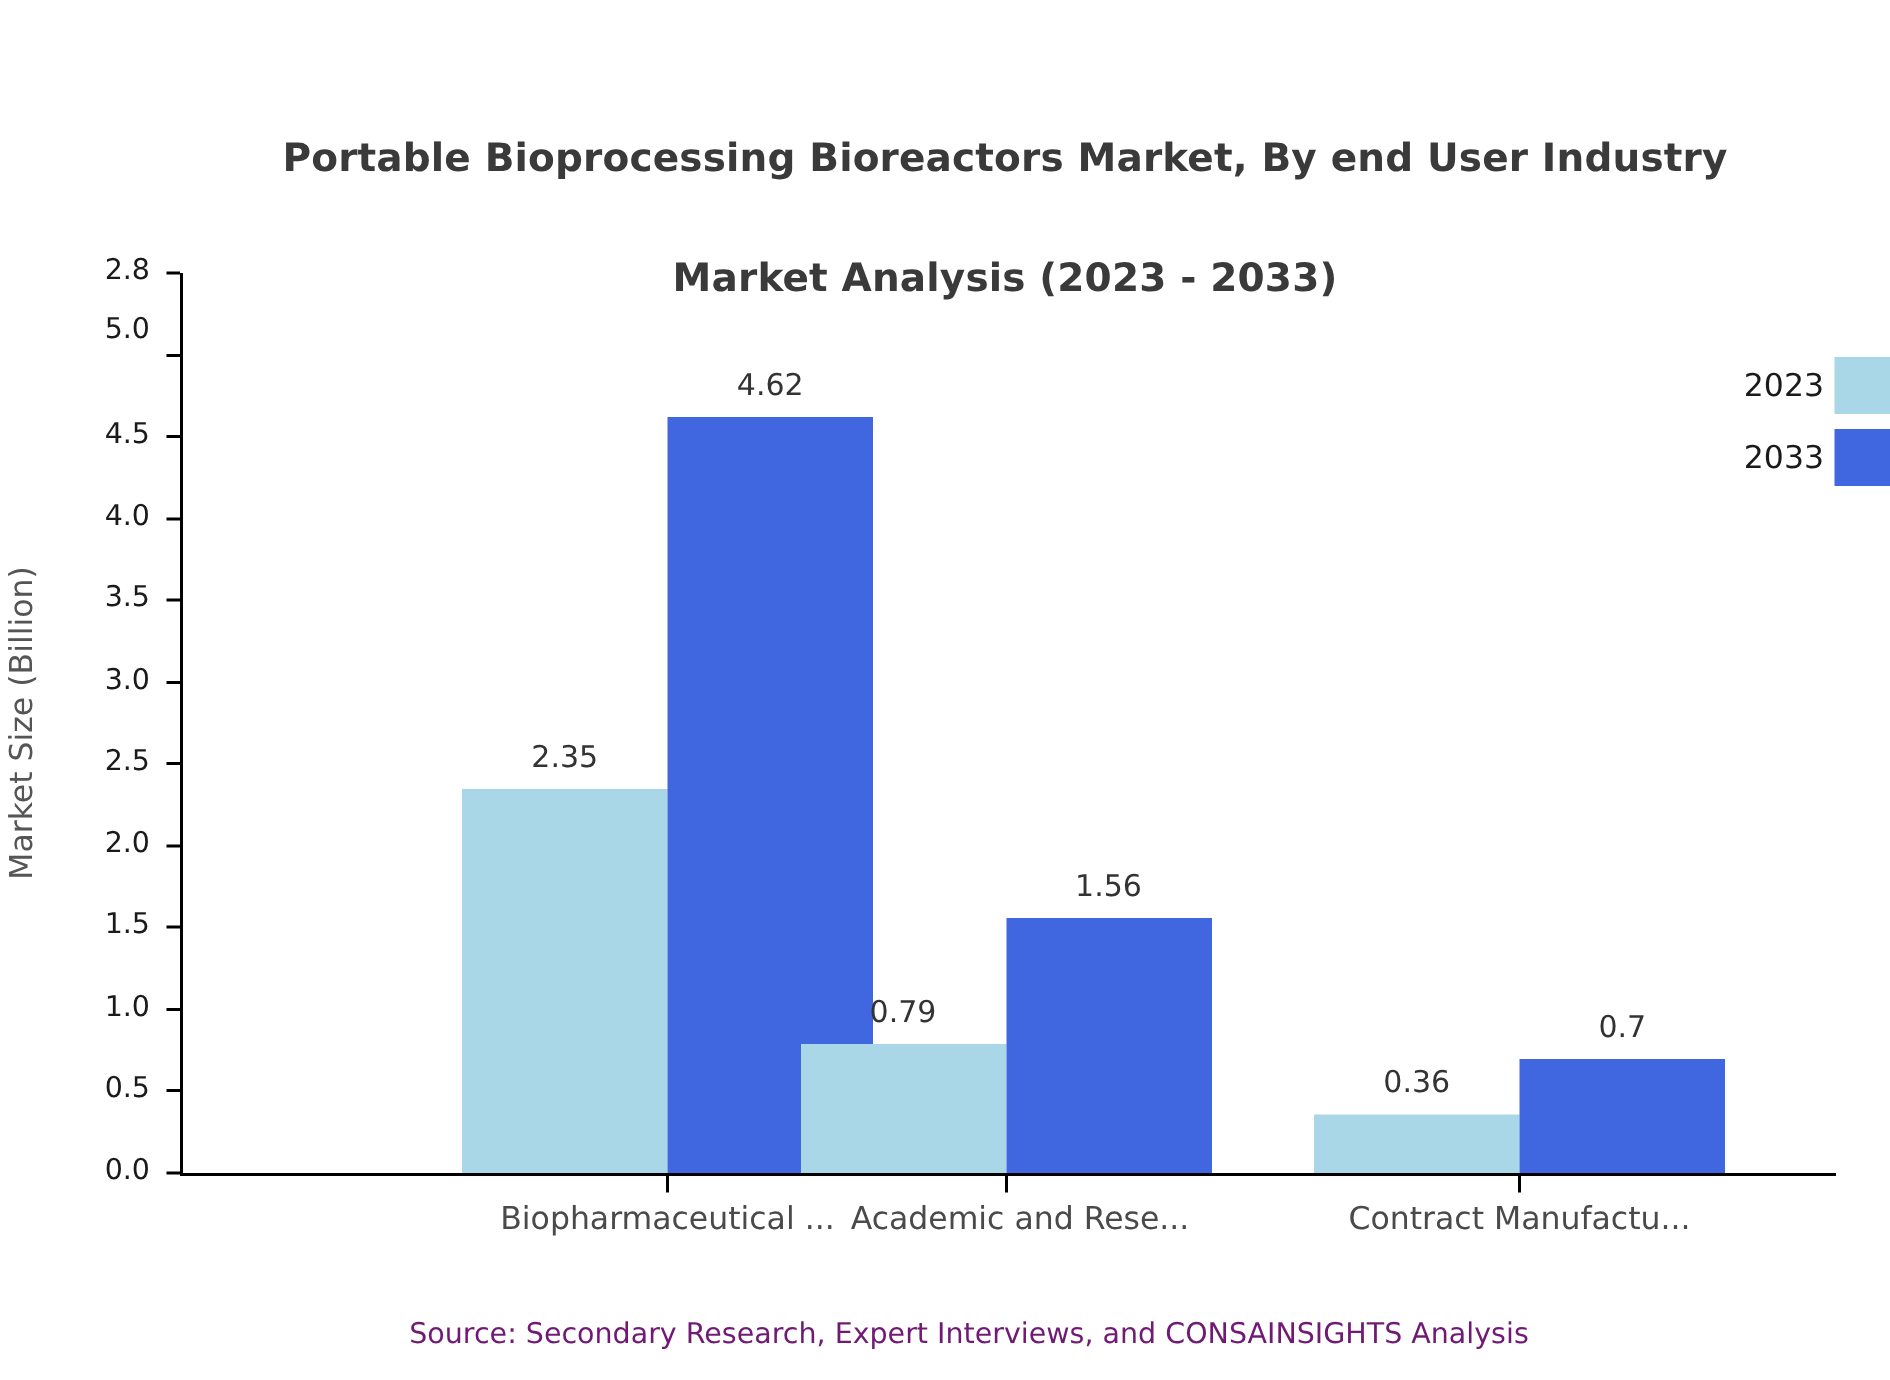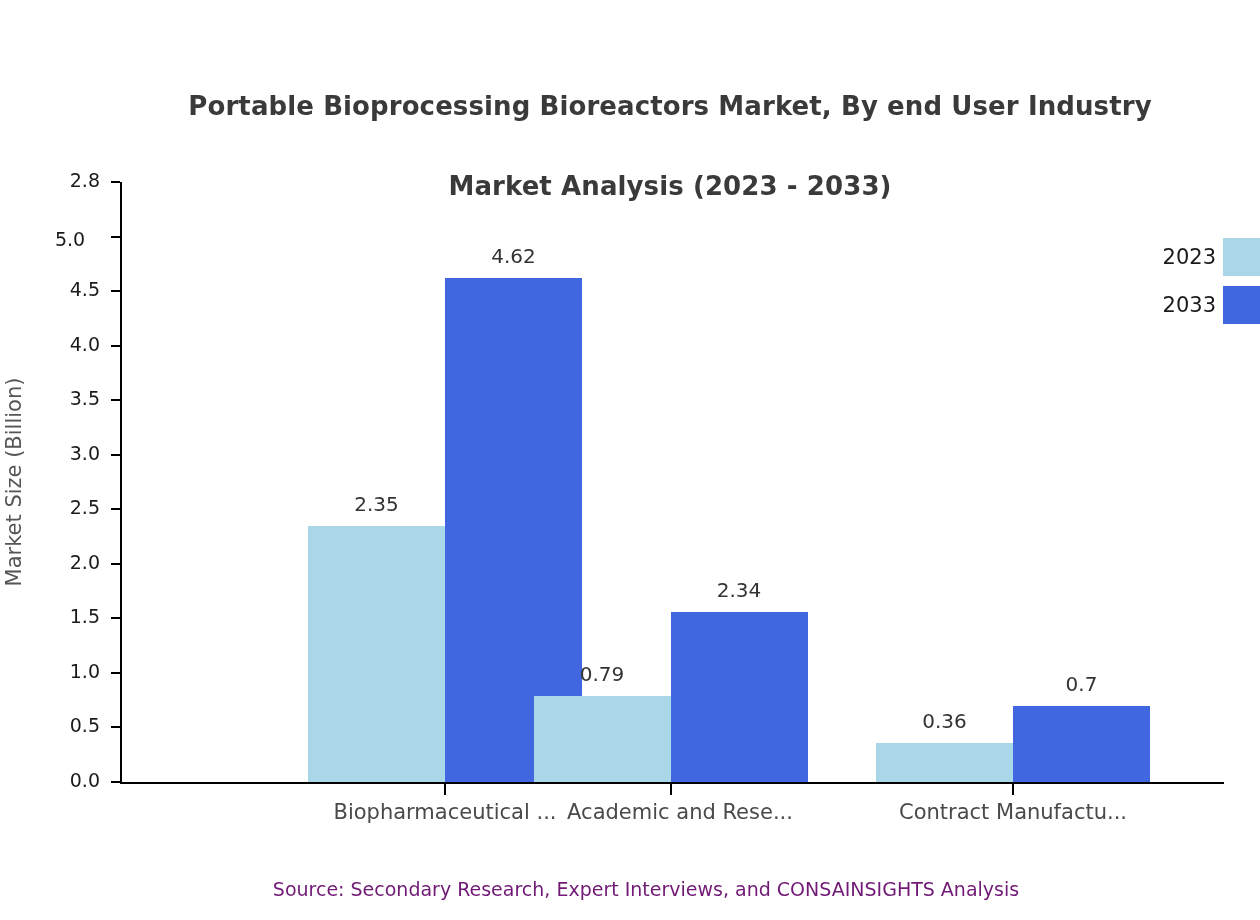--- a/index.html
+++ b/index.html
@@ -194,41 +194,41 @@
         <div class="ytick-label" style="left: -80px; width: 60px; top: 314.273px; right: auto;">2.5</div>
         <div class="ytick" style="top: 271.727px;"></div>
         <div class="ytick-label" style="left: -80px; width: 60px; top: 259.727px; right: auto;">3.0</div>
         <div class="ytick" style="top: 217.182px;"></div>
         <div class="ytick-label" style="left: -80px; width: 60px; top: 205.182px; right: auto;">3.5</div>
         <div class="ytick" style="top: 162.636px;"></div>
         <div class="ytick-label" style="left: -80px; width: 60px; top: 150.636px; right: auto;">4.0</div>
         <div class="ytick" style="top: 108.091px;"></div>
         <div class="ytick-label" style="left: -80px; width: 60px; top: 96.0909px; right: auto;">4.5</div>
         <div class="ytick" style="top: 53.5455px;"></div>
-        <div class="ytick-label" style="left: -80px; width: 60px; top: 46px; right: auto; text-align: center;">5.0</div>
+        <div class="ytick-label" style="left: -80px; width: 60px; top: 26px; right: auto;">5.0</div>
         <div class="ytick" style="top: -1px;"></div>
         <div class="ytick-label" style="left: -80px; width: 60px; top: -13px; right: auto;">2.8</div>
       </div>
     <div id="xticks">
         <div class="xtick" style="left: 324px;"></div>
         <div class="xtick-label" style="left: 125px; width: 400px;">Biopharmaceutical ...</div>
         <div class="xtick" style="left: 549.5px;"></div>
         <div class="xtick-label" style="left: 360px; width: 400px;">Academic and Rese...</div>
         <div class="xtick" style="left: 892px;"></div>
         <div class="xtick-label" style="left: 693px; width: 400px;">Contract Manufactu...</div>
       </div>
     <div id="bars">
         <div class="bar" style="left: 188px; width: 137px; height: 256.364px; background: rgb(169, 215, 232);"></div>
         <div class="bar-label" style="left: 148px; width: 217px; top: 309.636px;">2.35</div>
         <div class="bar" style="left: 325px; width: 137px; height: 504px; background: rgb(64, 103, 224);"></div>
         <div class="bar-label" style="left: 285px; width: 217px; top: 62px;">4.62</div>
         <div class="bar" style="left: 413.5px; width: 137px; height: 86.1818px; background: rgb(169, 215, 232);"></div>
         <div class="bar-label" style="left: 373.5px; width: 217px; top: 479.818px;">0.79</div>
         <div class="bar" style="left: 550.5px; width: 137px; height: 170.182px; background: rgb(64, 103, 224);"></div>
-        <div class="bar-label" style="left: 510.5px; width: 217px; top: 395.818px;">2.34</div>
+        <div class="bar-label" style="left: 510.5px; width: 217px; top: 395.818px;">1.56</div>
         <div class="bar" style="left: 756px; width: 137px; height: 39.2727px; background: rgb(169, 215, 232);"></div>
         <div class="bar-label" style="left: 716px; width: 217px; top: 526.727px;">0.36</div>
         <div class="bar" style="left: 893px; width: 137px; height: 76.3636px; background: rgb(64, 103, 224);"></div>
         <div class="bar-label" style="left: 853px; width: 217px; top: 489.636px;">0.7</div>
       </div>
 
     <div class="ylabel">Market Size (Billion)</div>
   </div>
 
   <div id="legend">

